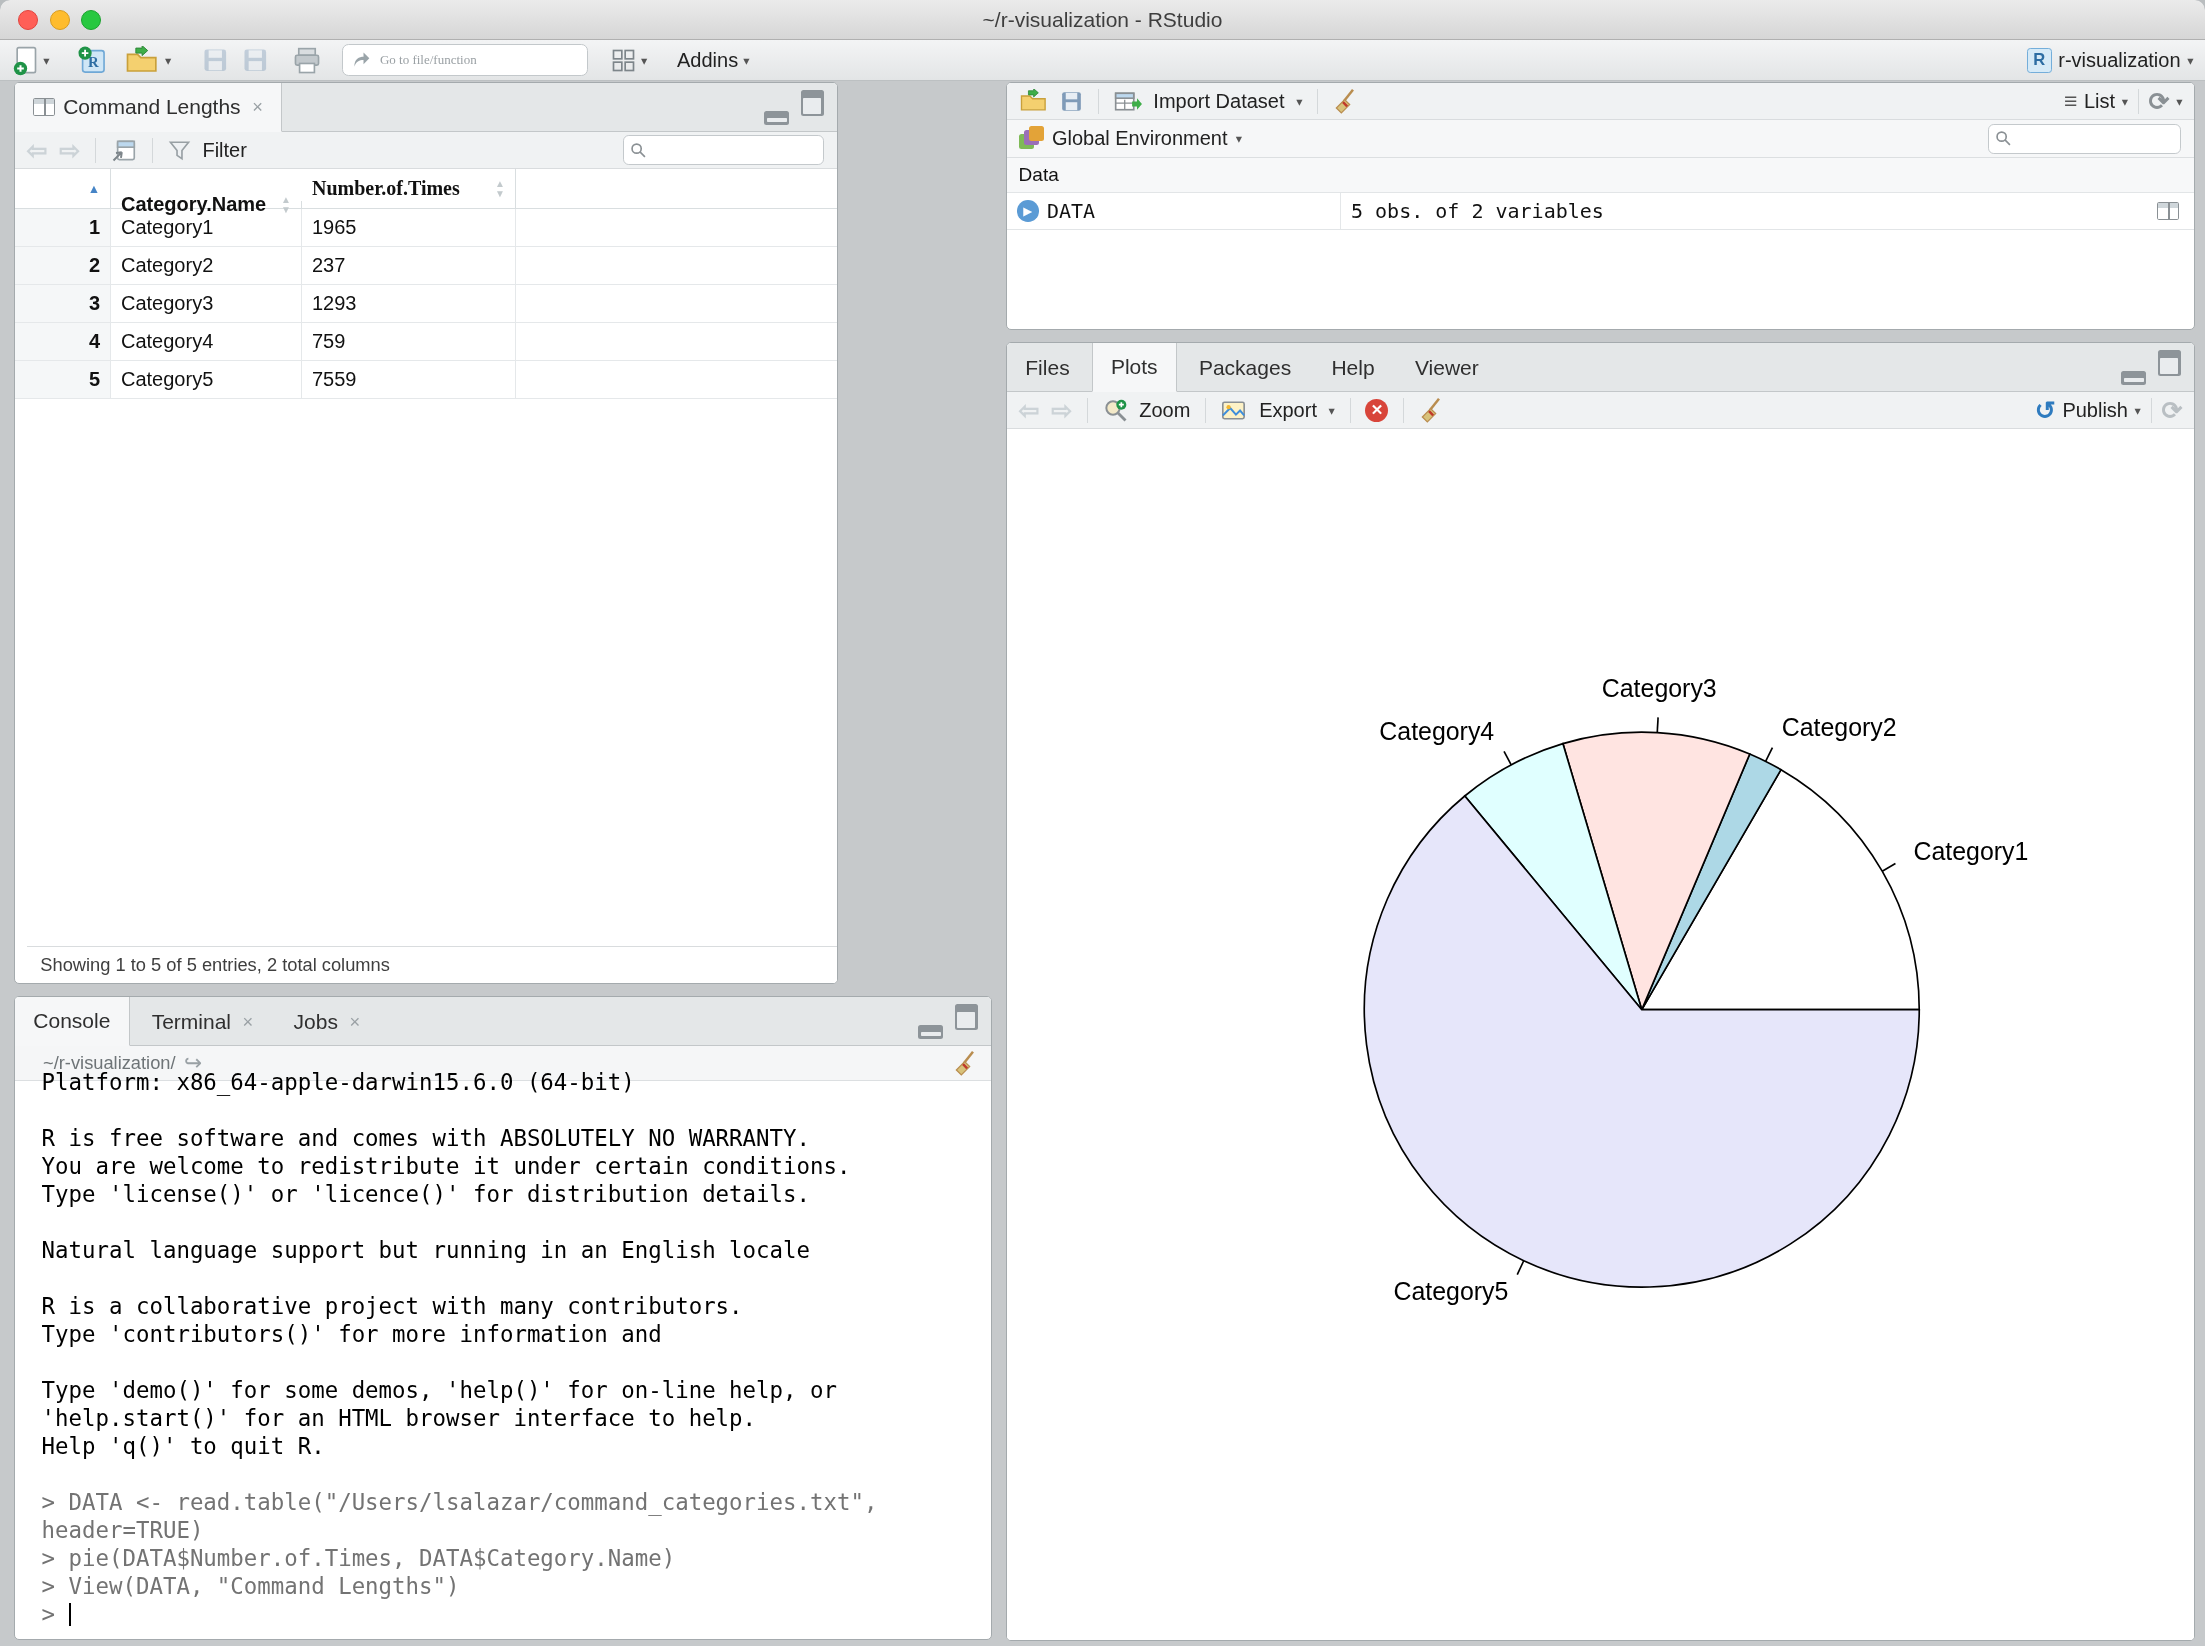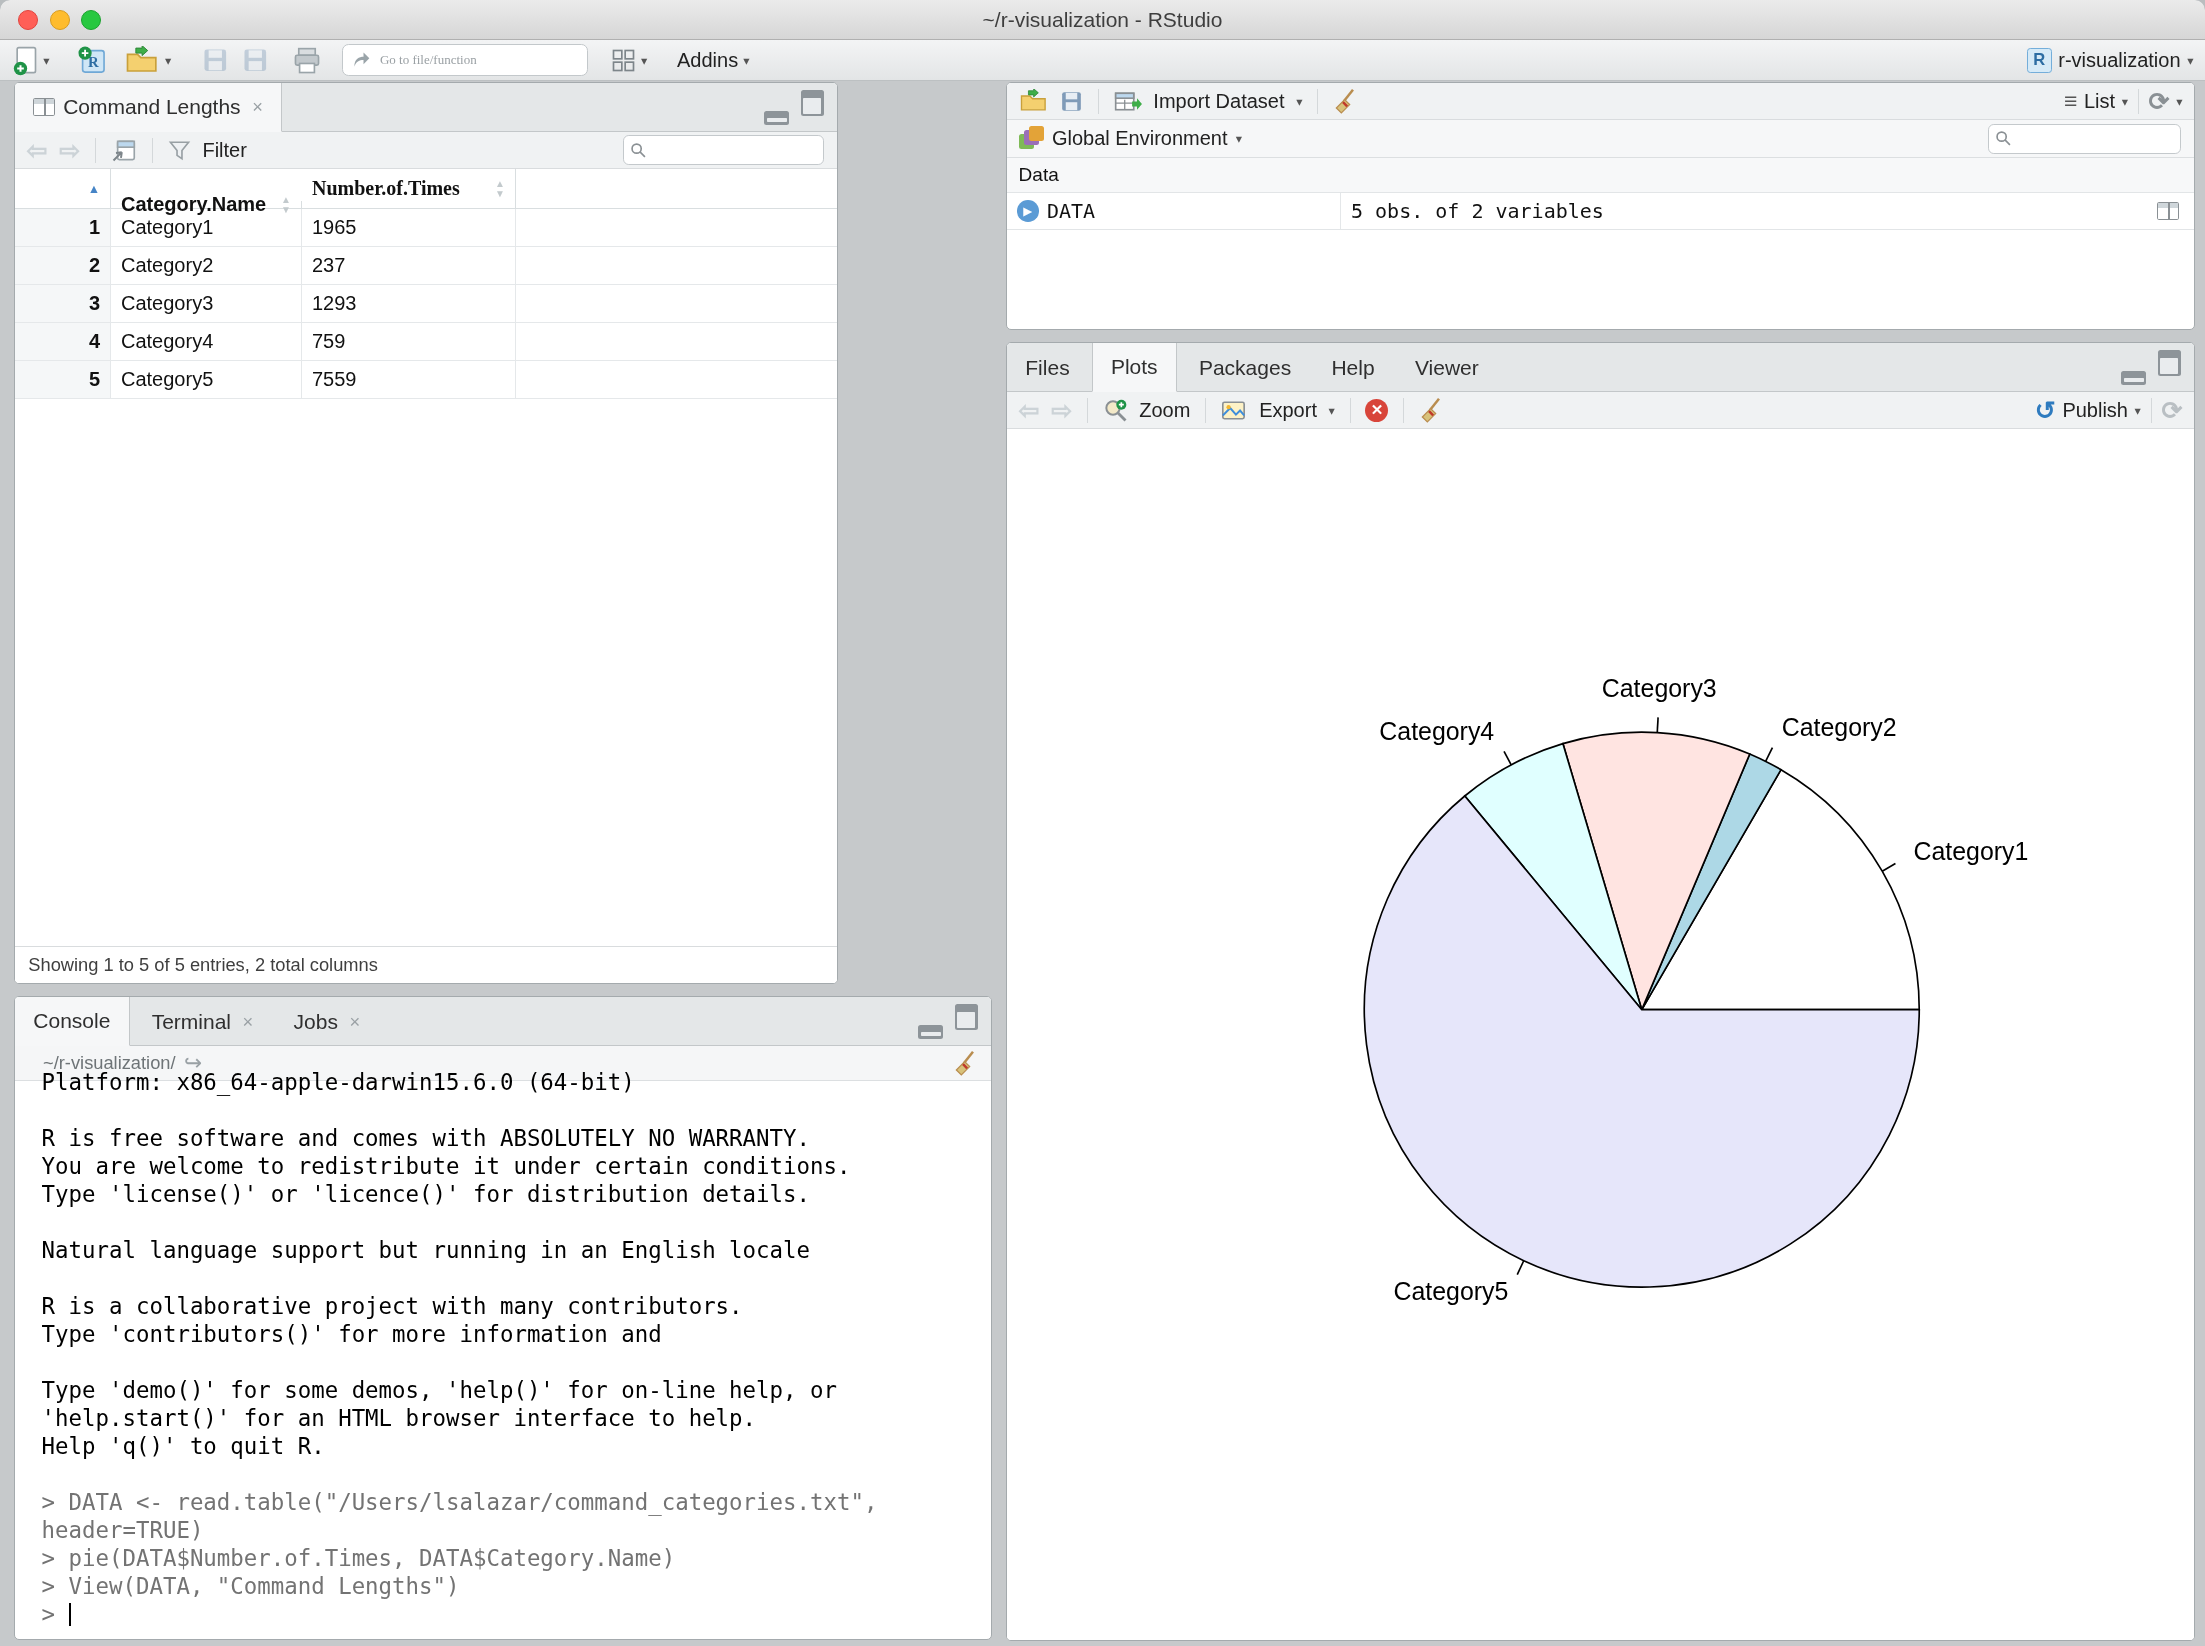--- a/index.html
+++ b/index.html
@@ -55,21 +55,21 @@
   .dv-hc.num{width:96px;justify-content:flex-end;}
   .dv-hc.c1{width:191px;margin-top:32px;}
   .dv-hc.c2{width:214px;font-family:Liberation Serif, serif;}
   .sorts{display:flex;flex-direction:column;line-height:9.1px;font-size:10px;color:#c3cacd;margin-left:auto;}
   .bluesort{color:#4584c6;font-size:12.5px;}
   .dv-tr{display:flex;height:38px;border-bottom:0.8px solid #e5e8ea;}
   .dv-td{border-right:0.8px solid #e5e8ea;display:flex;align-items:center;padding:0 10px;}
   .dv-td.num{width:96px;justify-content:flex-end;background:#f5f7f8;font-weight:bold;}
   .dv-td.c1{width:191px;}
   .dv-td.c2{width:214px;}
-  .dv-status{position:absolute;left:0;right:0;bottom:0;height:37px;border-top:0.8px solid #d9dcde;
+  .dv-status{position:absolute;left:12px;right:0;bottom:0;height:37px;border-top:0.8px solid #d9dcde;
     background:#fff;font-size:18.3px;color:#3f3f3f;display:flex;align-items:center;padding:0 13.3px;}
   
   .pathbar{height:35px;background:#f5f6f7;border-bottom:0.8px solid #dcdfe1;display:flex;align-items:center;
     padding:0 13.3px 0 28px;font-size:18.3px;color:#6e7477;gap:8.3px;}
   .console-text{font-family:"DejaVu Sans Mono",monospace;font-size:22.4px;line-height:28px;color:#000;
     padding-left:26.6px;margin-top:-13.3px;overflow:hidden;}
   .console-text .in{color:#737373;}
   .cursorbar{display:inline-block;width:2.5px;height:23px;background:#000;vertical-align:-4.2px;}
   
   .env-scope{height:38px;background:#f6f7f8;border-bottom:0.8px solid #dcdfe1;display:flex;align-items:center;

